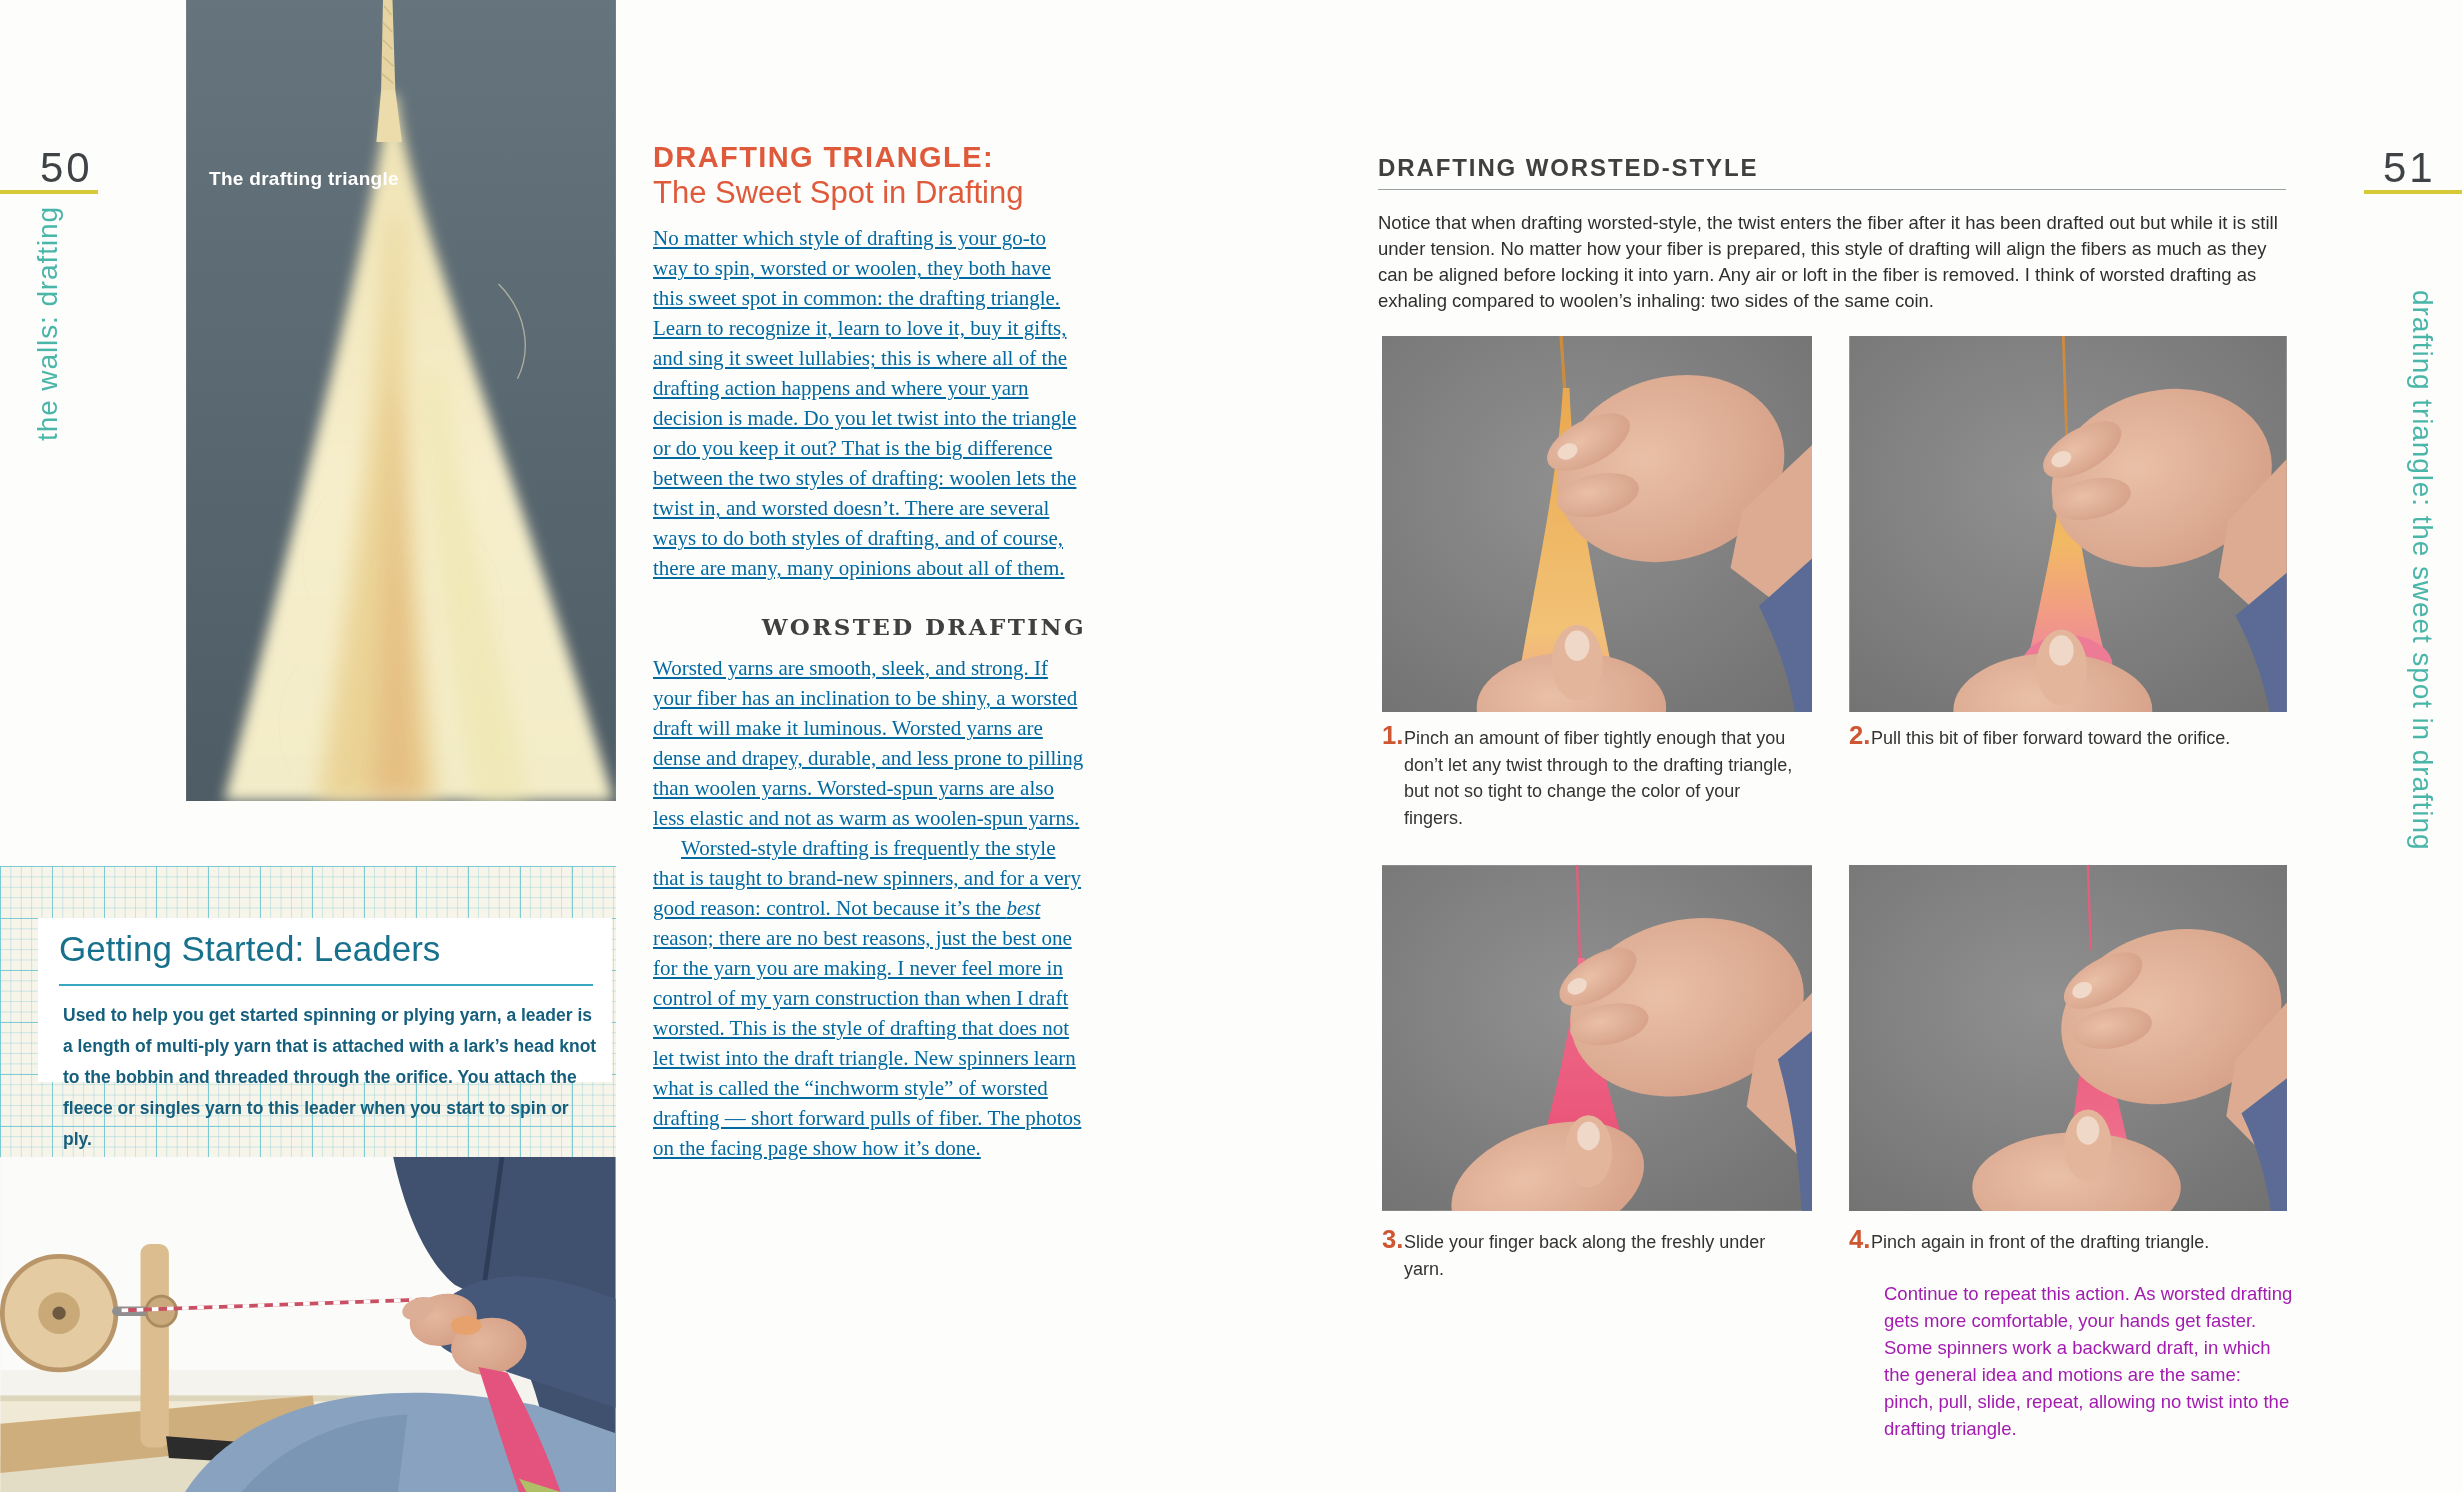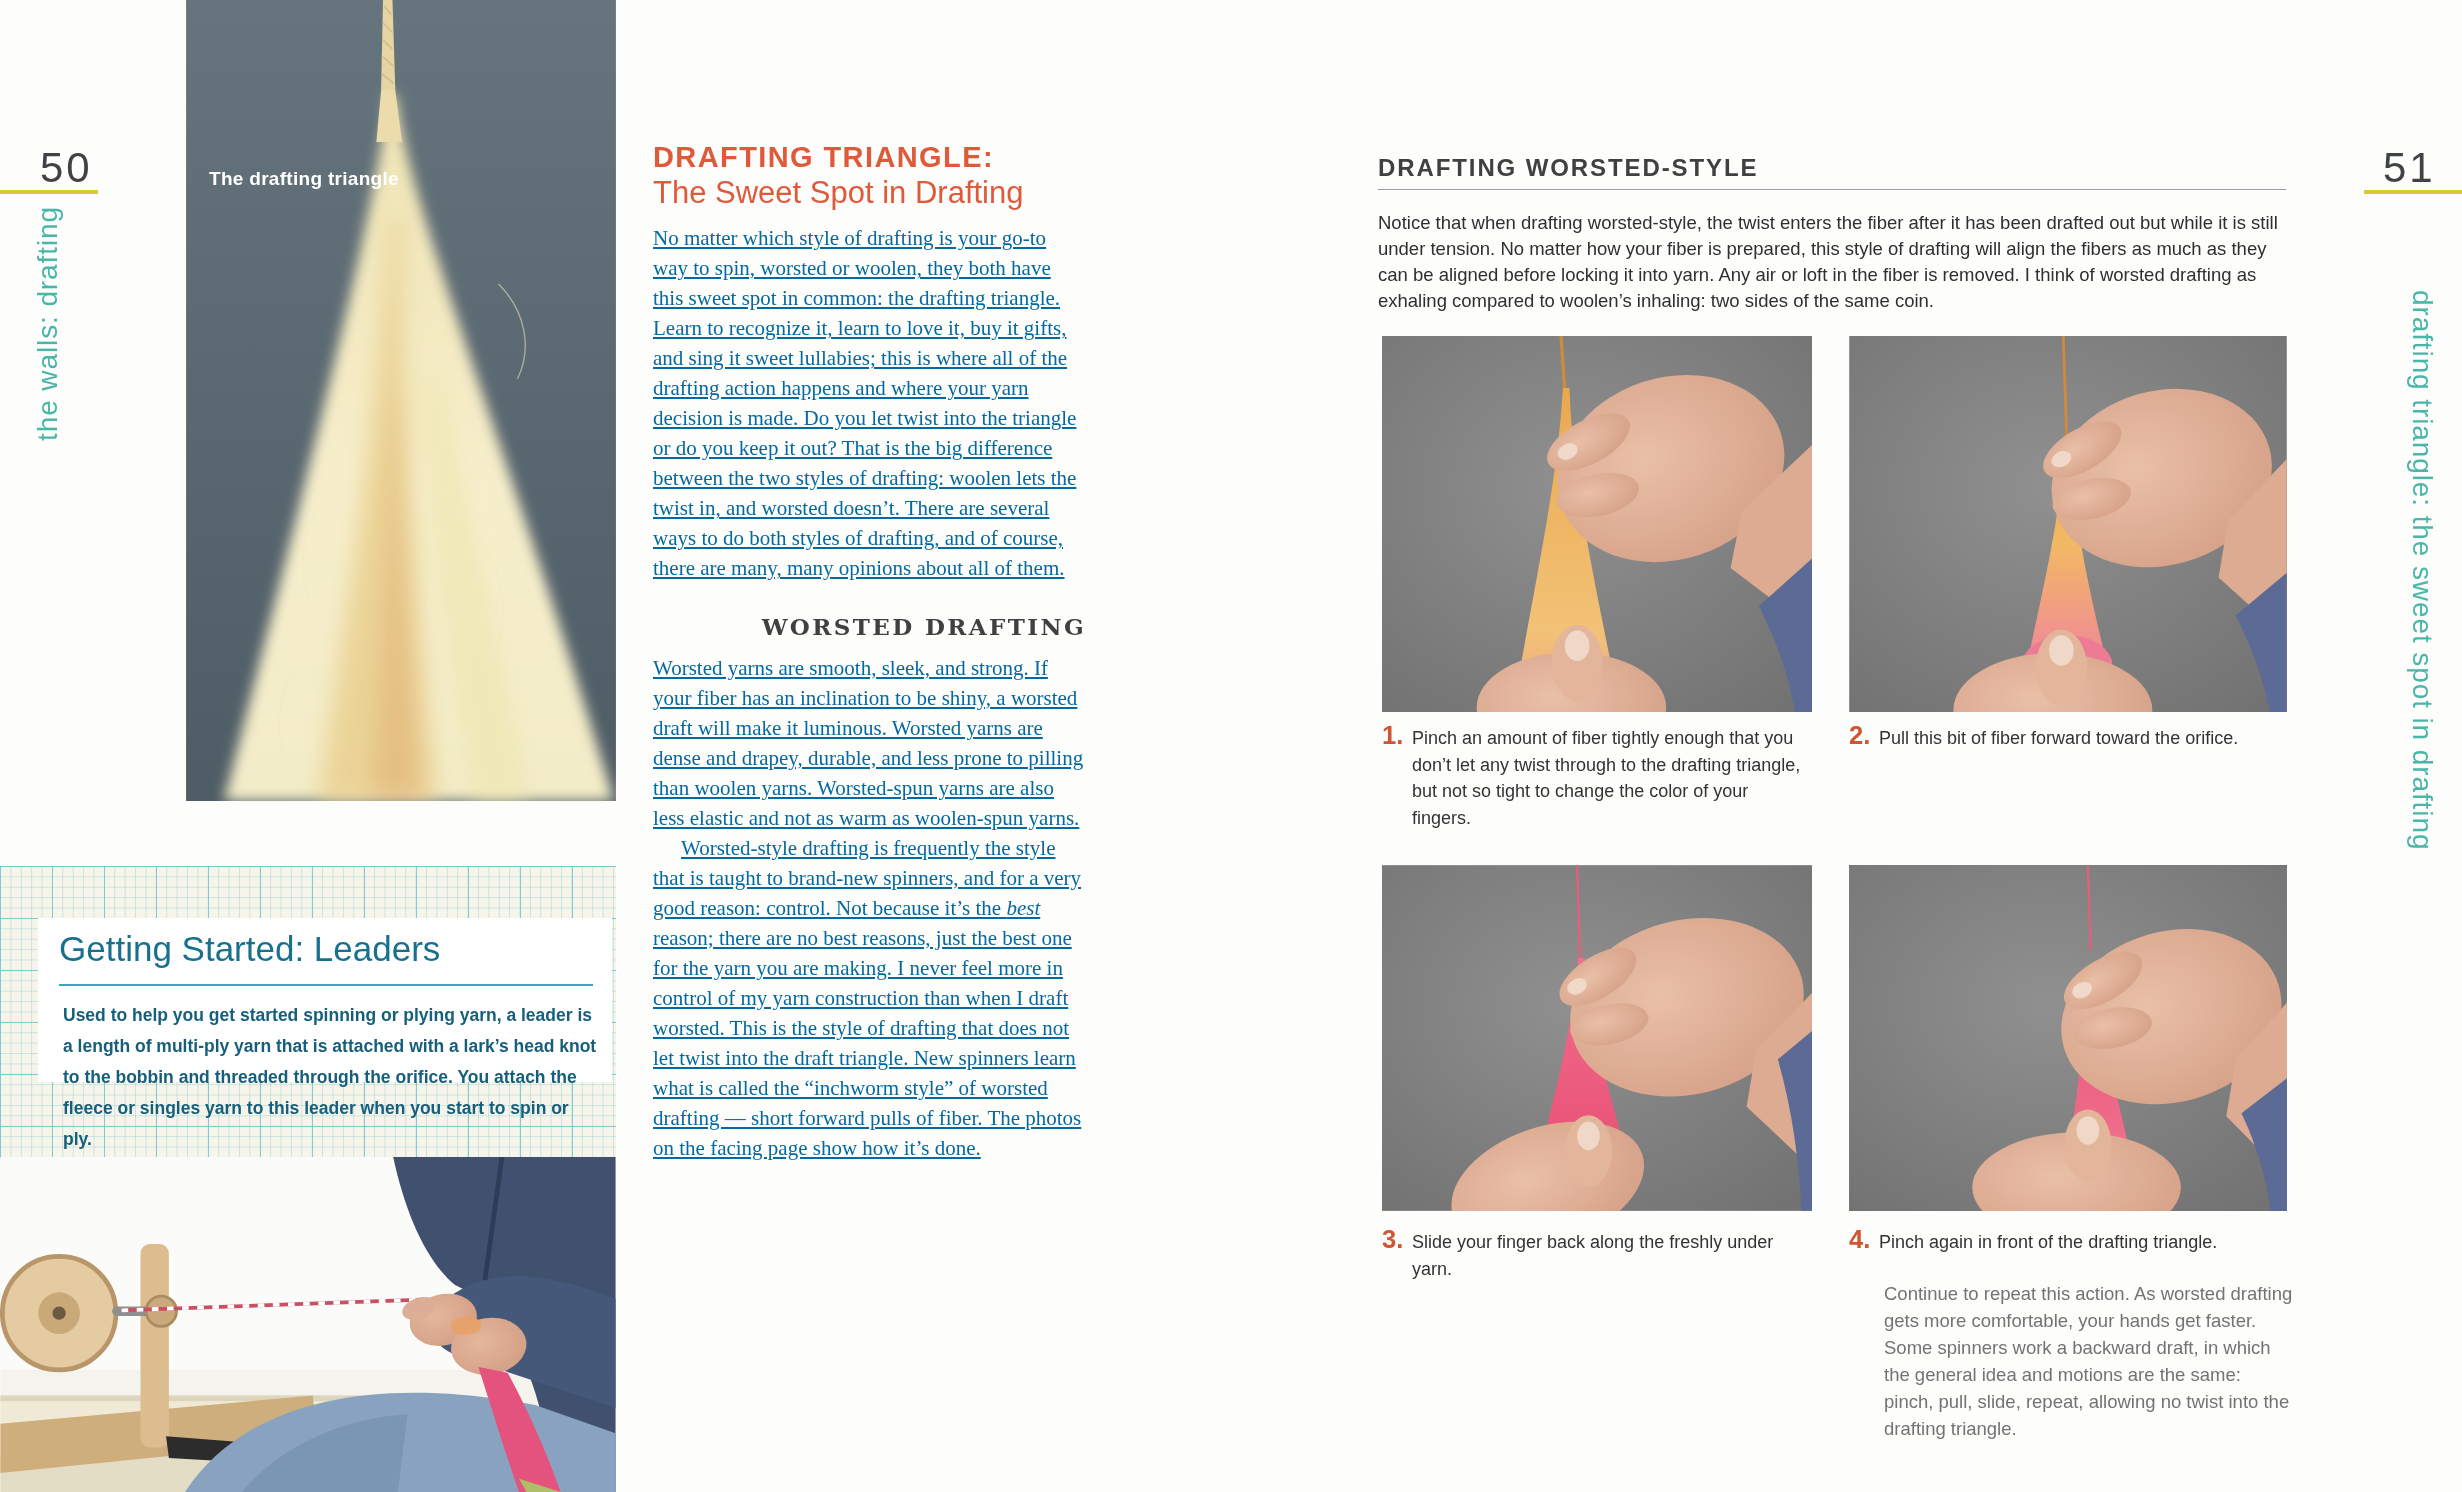--- a/index.html
+++ b/index.html
@@ -87,25 +87,25 @@
   .sp4{left:1849px;top:865px;width:438px;height:346px;}
   .step-caption{position:absolute;}
   .sc1{left:1382px;top:725px;width:421px;}
   .sc2{left:1849px;top:725px;width:440px;}
   .sc3{left:1382px;top:1229px;width:421px;}
   .sc4{left:1849px;top:1229px;width:440px;}
   .step-num{
     position:absolute;left:0;top:-3.8px;font-size:25.6px;font-weight:700;color:#cf5632;
   }
   .step-text{
-    display:block;margin-left:30px;font-size:18px;line-height:26.5px;color:#333333;
+    display:block;margin-left:22px;font-size:18px;line-height:26.5px;color:#333333;
   }
   .rp-outro{
     position:absolute;left:1884px;top:1280px;width:409px;font-size:18.5px;line-height:27px;
-    color:#737373;
+    color:#a21caf;
   }
   svg{display:block;}
 </style>
 </head>
 <body>
 
 <div class="spread">
 
   <div class="page-num pn-left">50</div>
   <div class="yellow-rule yr-left"></div>

